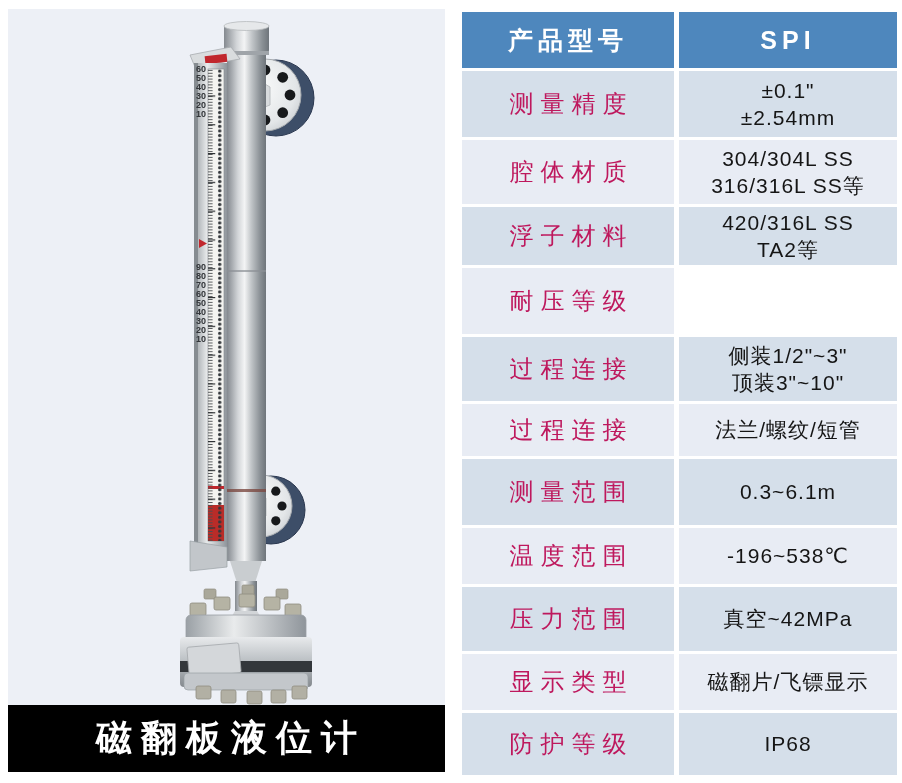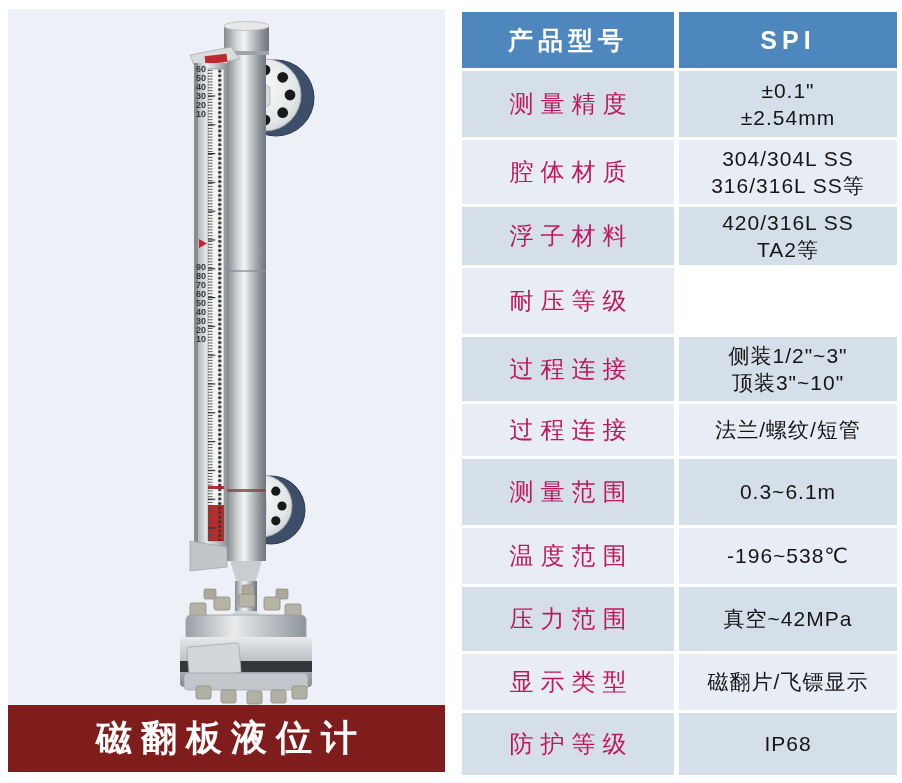--- a/index.html
+++ b/index.html
@@ -12,21 +12,21 @@
                  background:#edf0f6; overflow:hidden; }
   .device-svg { position:absolute; left:0; top:0; }
   .scale-numbers { position:absolute; left:183px; width:15px; display:flex;
                    flex-direction:column; 
                    text-align:right; font-size:9px; font-weight:bold; color:#33363a;
                    line-height:1; }
   .scale-numbers.upper { top:56px; height:150px; }
   .scale-numbers.lower { top:254px; height:238px; }
 
   .caption-banner { position:absolute; left:8px; top:705px; width:437px; height:67px;
-                    background:#7f1d1d; display:flex; align-items:center; justify-content:center; }
+                    background:#000000; display:flex; align-items:center; justify-content:center; }
   .caption-banner span { color:#ffffff; font-size:36px; font-weight:bold;
                          letter-spacing:9px; padding-left:9px; }
 
   
   .spec-table { position:absolute; left:462px; top:12px; width:435px; }
   .spec-header { display:flex; gap:5px; height:56px; margin-bottom:3px; }
   .spec-header .cell { background:#4e87bd; color:#ffffff; font-weight:bold;
                        font-size:25px; letter-spacing:5px; }
   .spec-rows { display:flex; flex-direction:column; gap:3px; }
   .spec-row { display:flex; gap:5px; }

